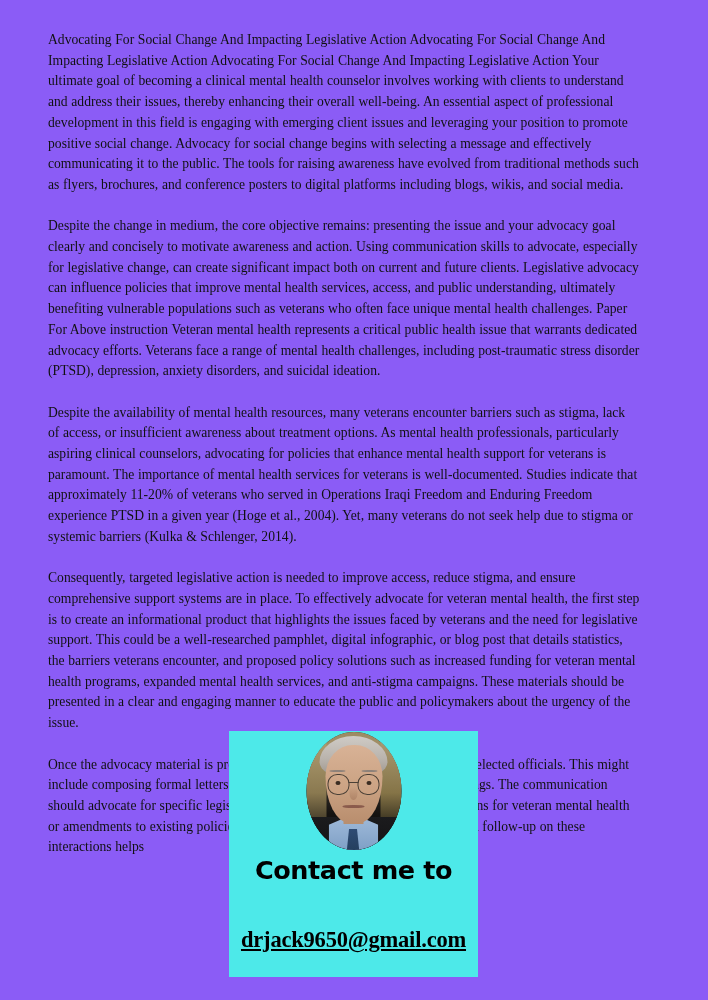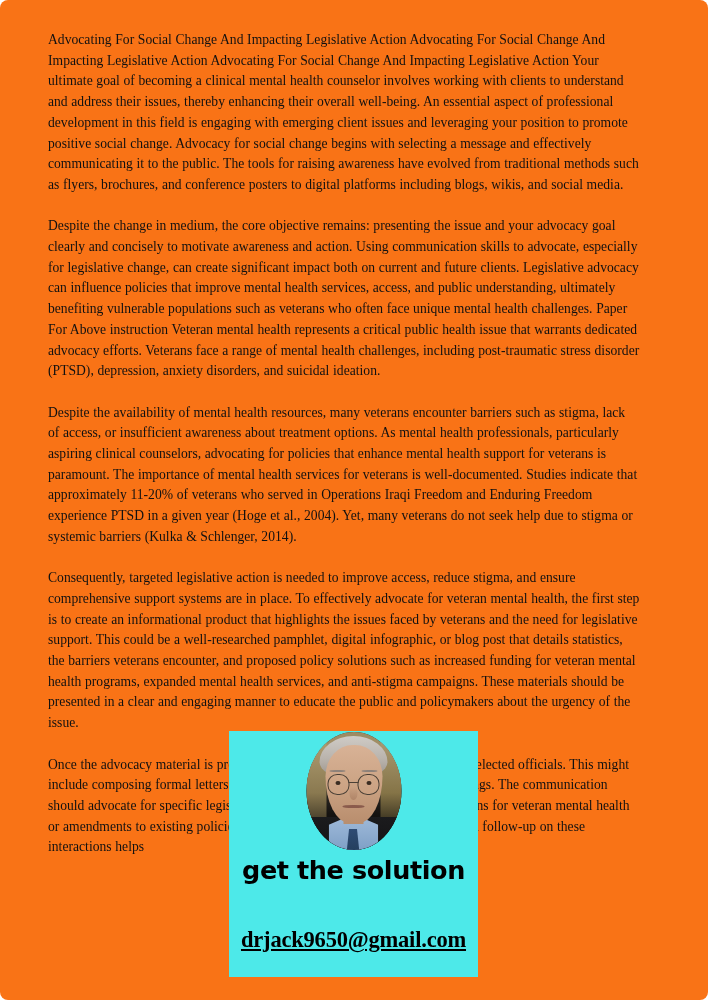--- a/index.html
+++ b/index.html
@@ -14,22 +14,21 @@
     overflow: hidden;
     font-family: "Liberation Serif", "DejaVu Serif", serif;
     color: #000000;
   }
 
   #page {
     position: absolute;
     left: 0; top: 0;
     width: 708px;
     height: 1000px;
-    background: #f97316;
-    border-radius: 8px;
+    background: #8b5cf6;
   }
 
   #doc-body {
     position: absolute;
     left: 48px;
     top: 30px;
     width: 592px;
   }
 
   .para {
@@ -212,20 +211,20 @@
       <div class="av-glass-l"></div>
       <div class="av-glass-r"></div>
       <div class="av-bridge"></div>
       <div class="av-eye-l"></div>
       <div class="av-eye-r"></div>
       <div class="av-nose"></div>
       <div class="av-mouth"></div>
     </div>
 
     <div id="card-headline">
-      <span class="hl-line">get the solution</span>
+      <span class="hl-line">Contact me to</span>
     </div>
 
     <div id="card-email">drjack9650@gmail.com</div>
 
   </div>
 
 </div>
 
 </body></html>

